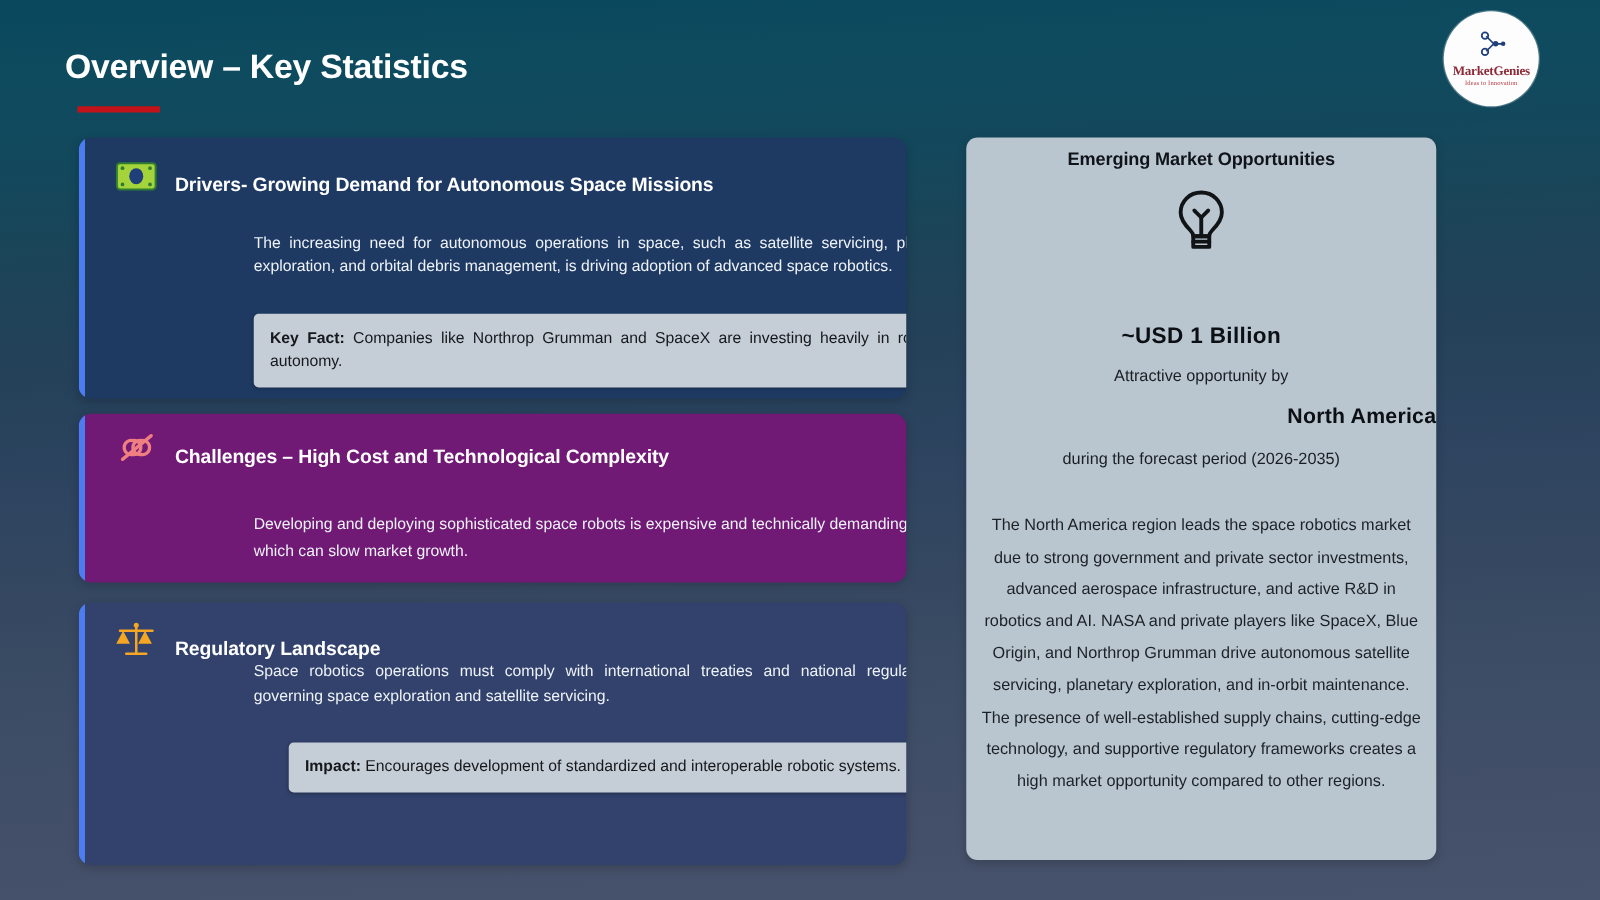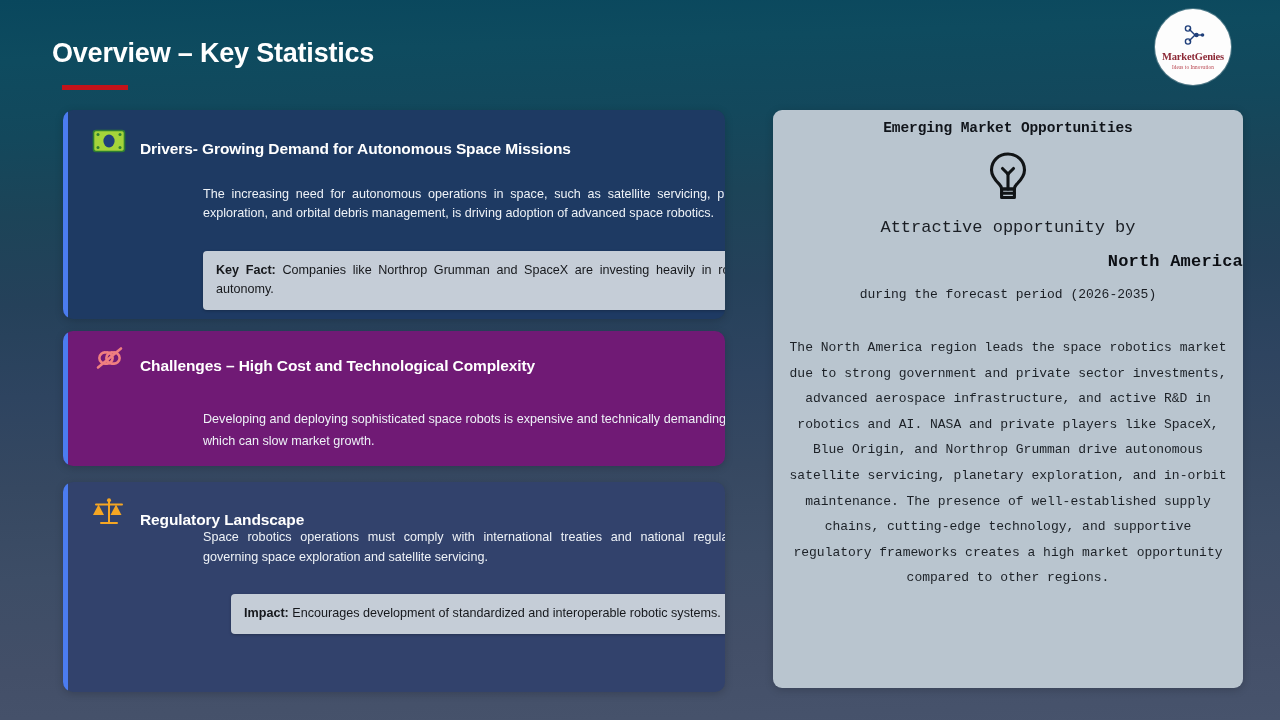--- a/index.html
+++ b/index.html
@@ -172,26 +172,25 @@
 
   
   .card-1 .fact-box { top: 141px; }
   .card-3 .fact-box { top: 112px; margin-left: 28px; }
 
   
   .right-panel {
     position: absolute;
     left: 773px;
     top: 110px;
-    width: 470px;
+    width: 376px;
     height: 578px;
     background: #b9c5cf;
     border-radius: 9px;
     box-shadow: 0 2px 8px rgba(0,0,0,0.18);
-    font-family: Liberation Mono, monospace;
   }
   .rp-title {
     text-align: center;
     font-size: 14.5px;
     font-weight: bold;
     color: #10141a;
     padding-top: 10px;
     letter-spacing: -0.1px;
   }
   .rp-icon {
@@ -202,21 +201,21 @@
   .rp-value {
     text-align: center;
     font-size: 18px;
     font-weight: bold;
     color: #0c0f14;
     margin-top: 54px;
     letter-spacing: 0.3px;
   }
   .rp-sub {
     text-align: center;
-    font-size: 17px;
+    font-size: 13px;
     color: #1a1e24;
     margin-top: 14px;
   }
   .rp-region {
     text-align: right;
     font-size: 17px;
     font-weight: bold;
     color: #0c0f14;
     margin-top: 15px;
     letter-spacing: 0.2px;
@@ -328,17 +327,18 @@
       <g fill="none" stroke="#111416" stroke-width="3.1" stroke-linecap="round" stroke-linejoin="round">
         <path d="M23 4 C13.6 4 6.5 11 6.5 20 C6.5 26.2 10.6 30.6 14.2 34.2 C15.9 35.9 16.6 37.2 16.6 39 L29.4 39 C29.4 37.2 30.1 35.9 31.8 34.2 C35.4 30.6 39.5 26.2 39.5 20 C39.5 11 32.4 4 23 4 Z"></path>
         <line x1="23" y1="39" x2="23" y2="24"></line>
         <line x1="23" y1="24" x2="17.5" y2="18.5"></line>
         <line x1="23" y1="24" x2="28.5" y2="18.5"></line>
         <rect x="16.6" y="39" width="12.8" height="8.5"></rect>
         <line x1="16.6" y1="43.3" x2="29.4" y2="43.3"></line>
       </g>
     </svg>
   </div>
+  <div class="rp-value">~USD 1 Billion</div>
   <div class="rp-sub">Attractive opportunity  by</div>
   <div class="rp-region">North  America</div>
   <div class="rp-period">during the forecast period (2026-2035)</div>
   <div class="rp-para">The North America region leads the space robotics market due to strong government and private sector investments, advanced aerospace infrastructure, and active R&amp;D in robotics and AI. NASA and private players like SpaceX, Blue Origin, and Northrop Grumman drive autonomous satellite servicing, planetary exploration, and in-orbit maintenance. The presence of well-established supply chains, cutting-edge technology, and supportive regulatory frameworks creates a high market opportunity compared to other regions.</div>
 </div>
 
 </body></html>

